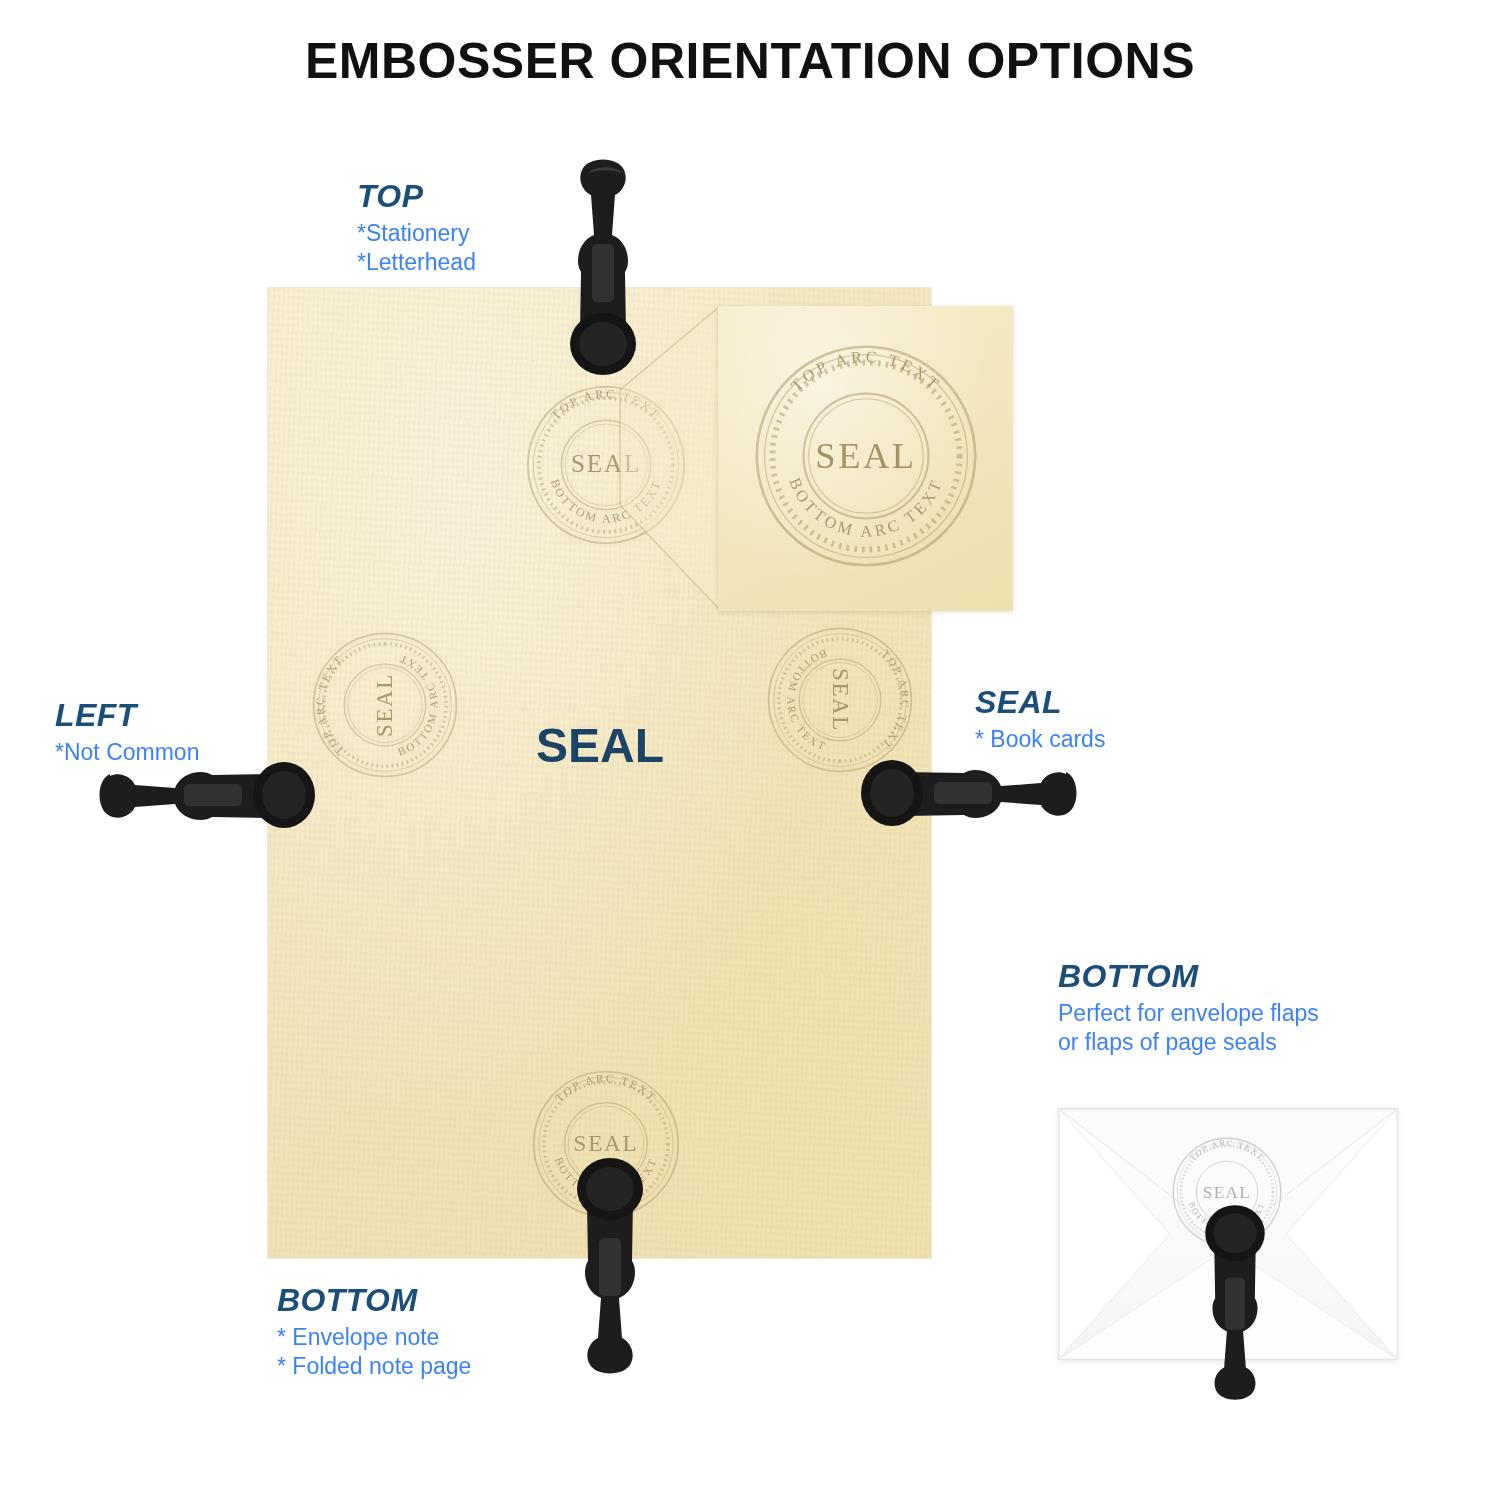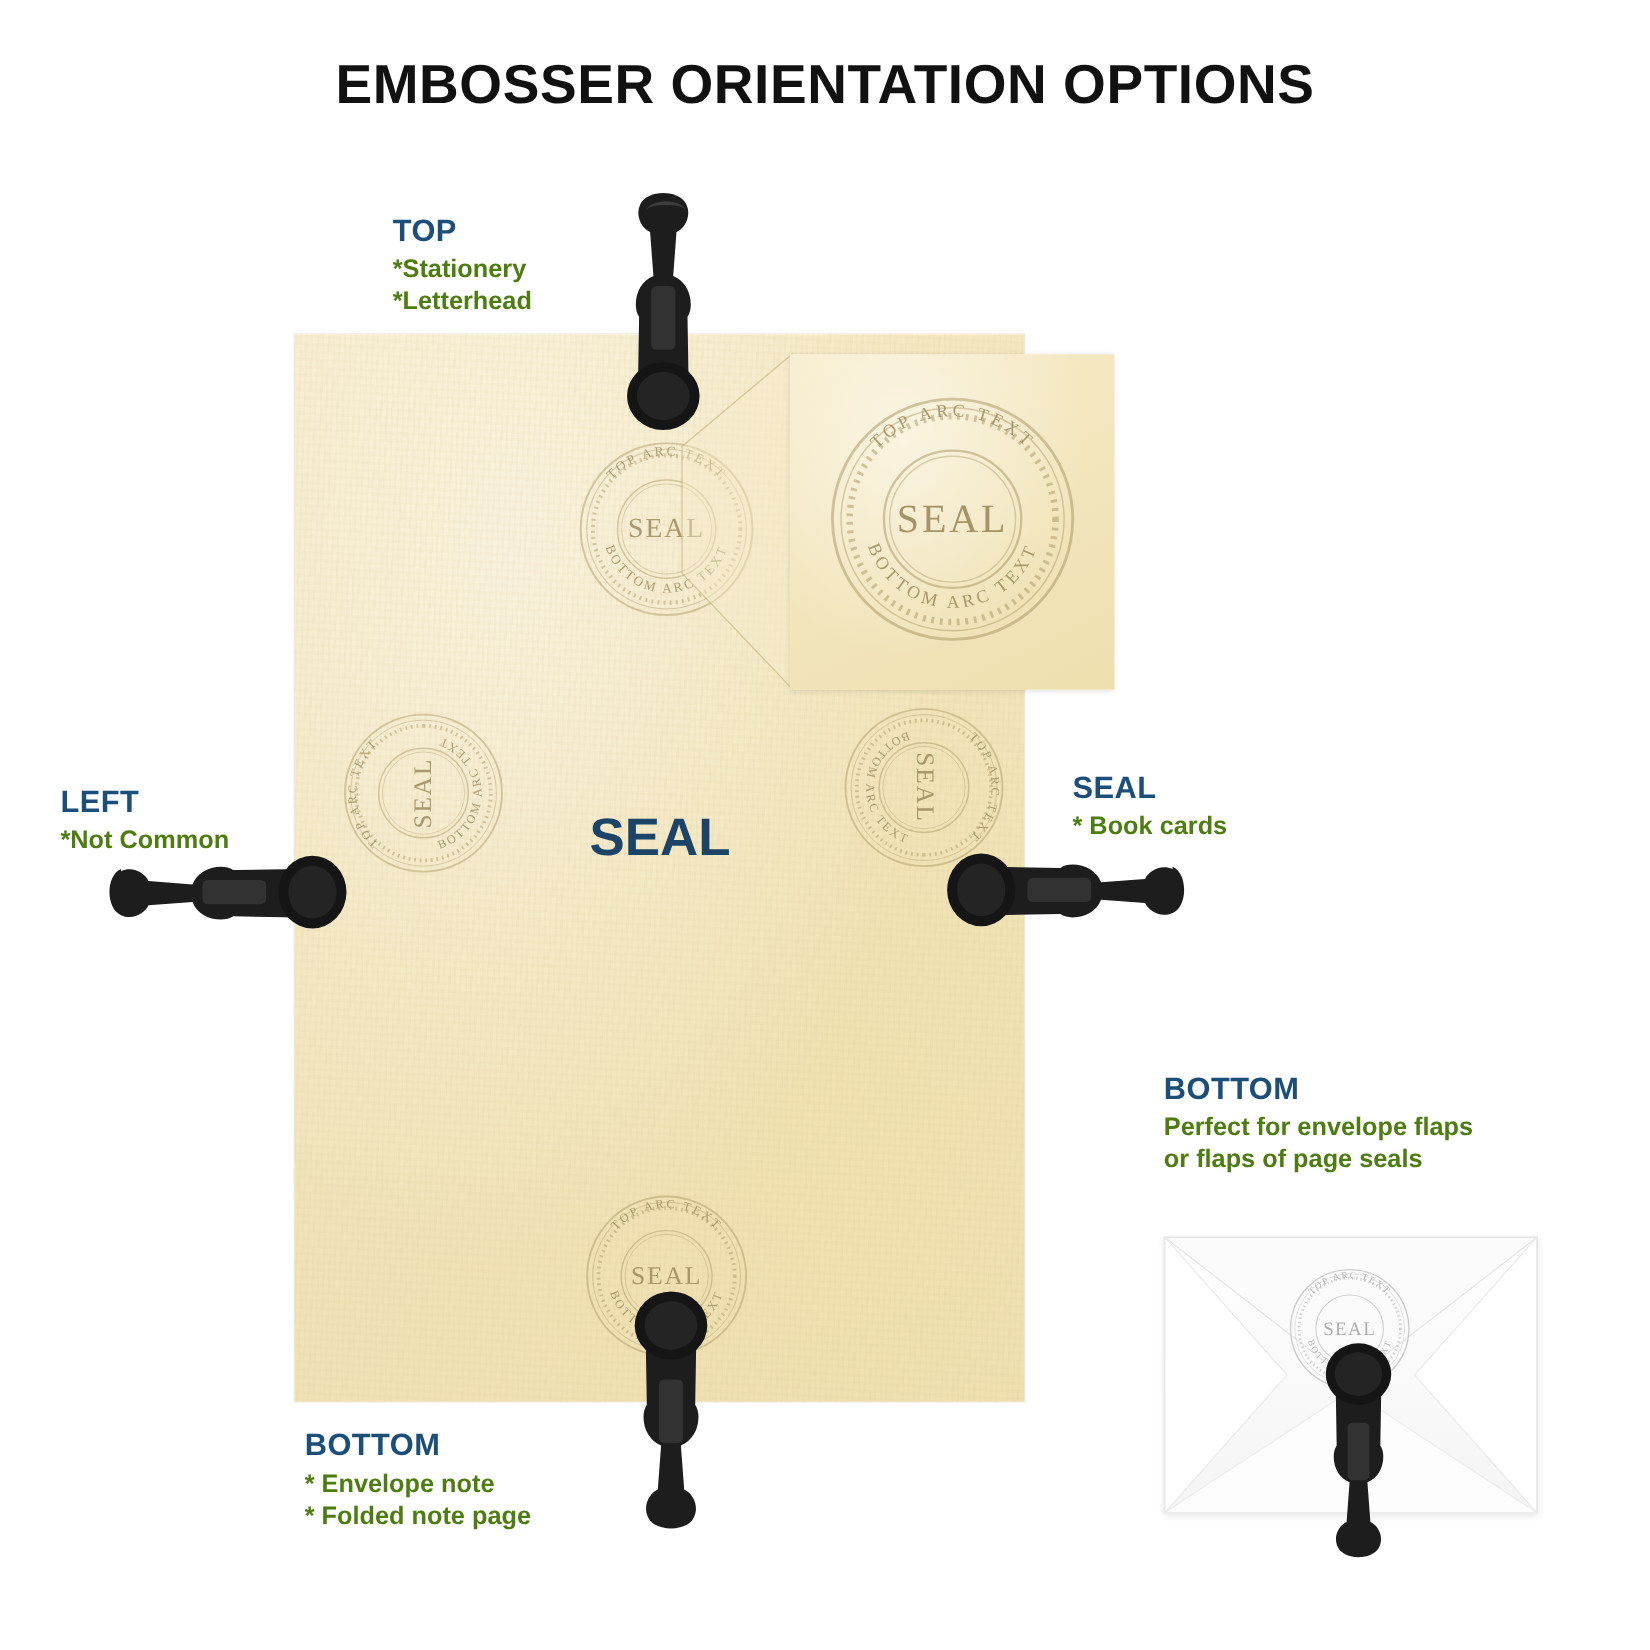--- a/index.html
+++ b/index.html
@@ -10,21 +10,21 @@
   body {
     width: 1500px;
     height: 1500px;
     position: relative;
     overflow: hidden;
     font-family: "Liberation Sans", sans-serif;
   }
 
   #stage {
     position: absolute;
-    left: 0; top: 16px;
+    left: 0; top: 0;
     width: 1500px;
     height: 1120px;
   }
 
   
   .title {
     position: absolute;
     left: 0;
     top: 32px;
     width: 1500px;
@@ -68,27 +68,28 @@
     font-size: 48px;
     font-weight: bold;
     line-height: 1.18;
   }
 
   
   .callout { position: absolute; }
   .callout .hd {
     color: #1c4e7a;
     font-weight: bold;
-    font-size: 28px;
+    font-size: 32px;
     letter-spacing: 0.4px;
     margin-bottom: 4px;
+    font-style: italic;
   }
   .callout .ln {
-    color: #4d7c0f;
-    font-weight: bold;
+    color: #3b82f6;
+    font-weight: normal;
     font-size: 23px;
     line-height: 1.24;
   }
 
   #callout-top   { left: 357px; top: 178px; }
   #callout-left  { left: 55px;  top: 697px; }
   #callout-right { left: 975px; top: 684px; }
   #callout-bottom-page { left: 277px; top: 1282px; }
   #callout-bottom-env  { left: 1058px; top: 958px; }
 

